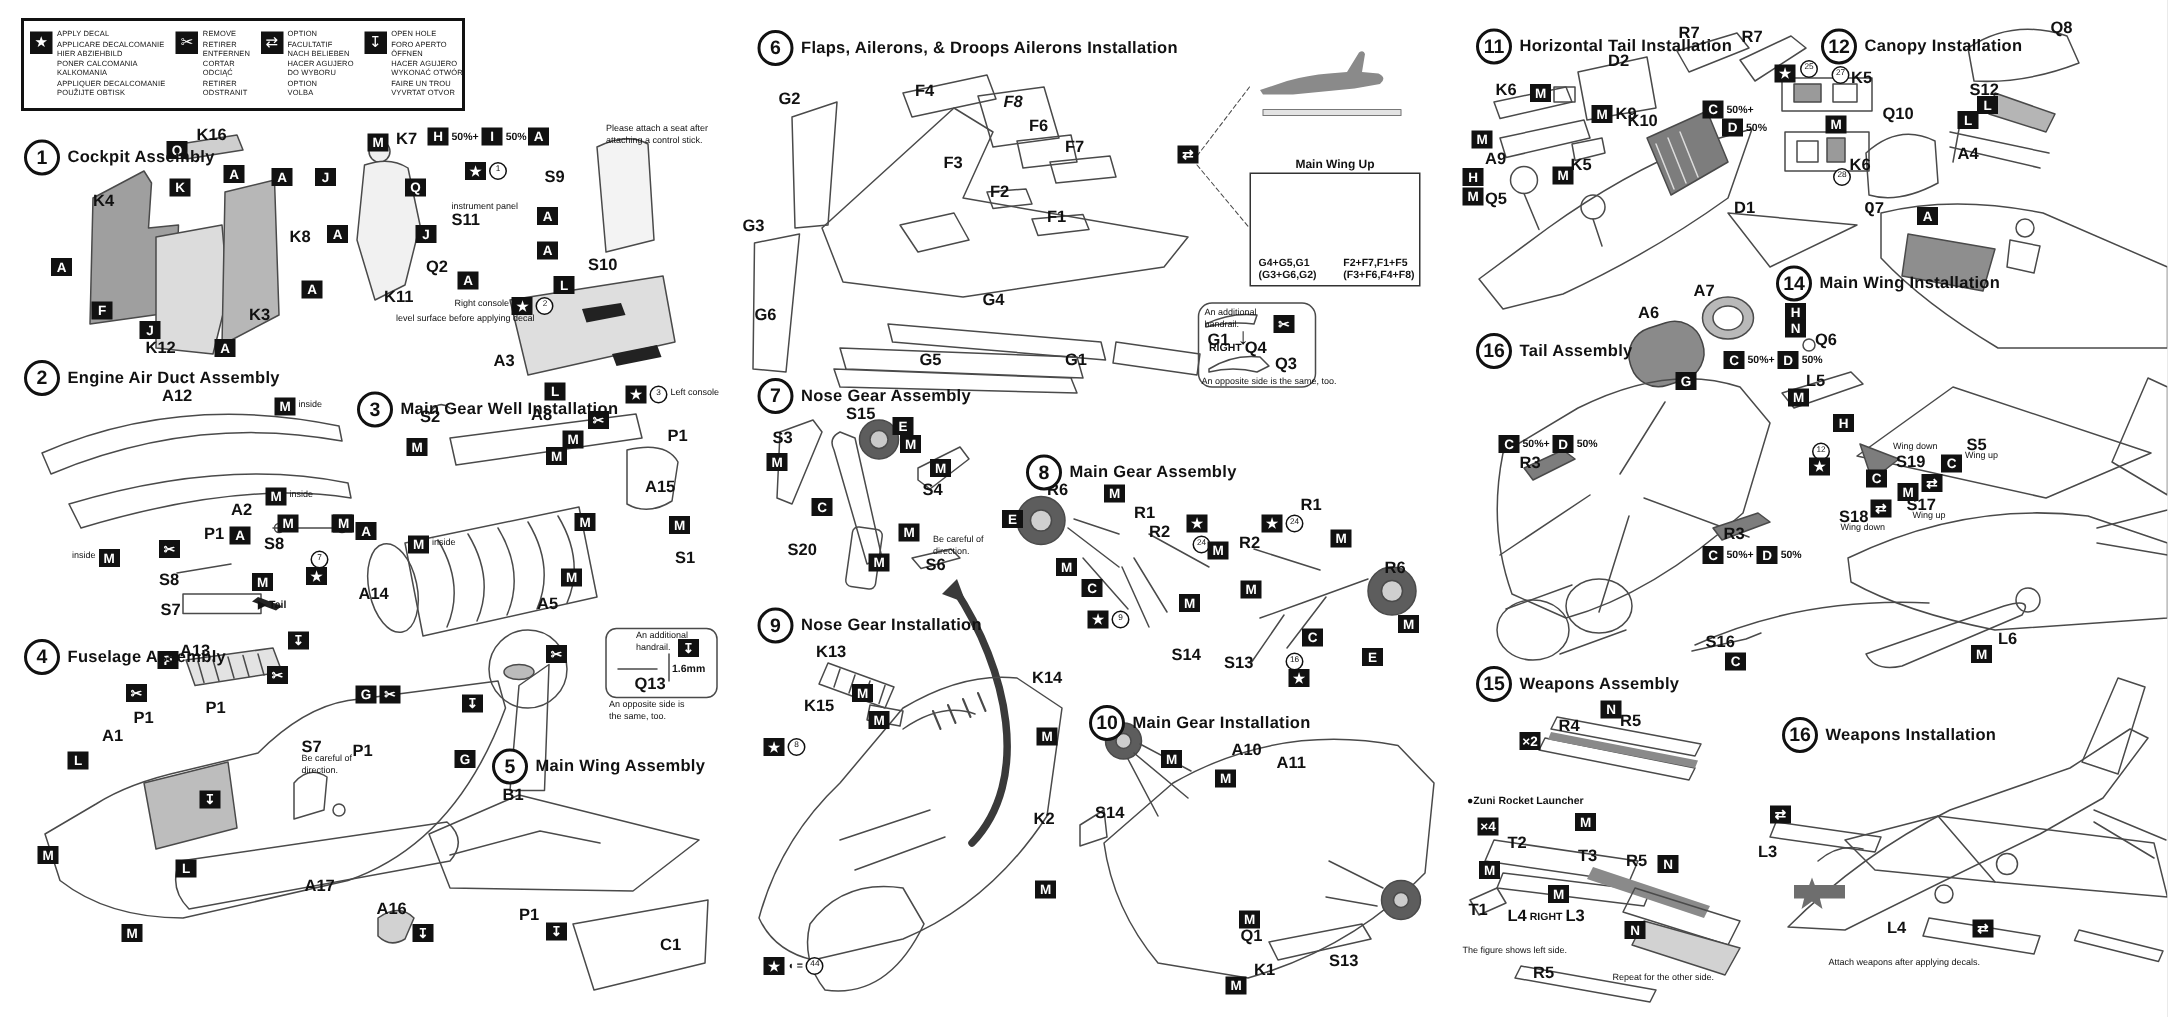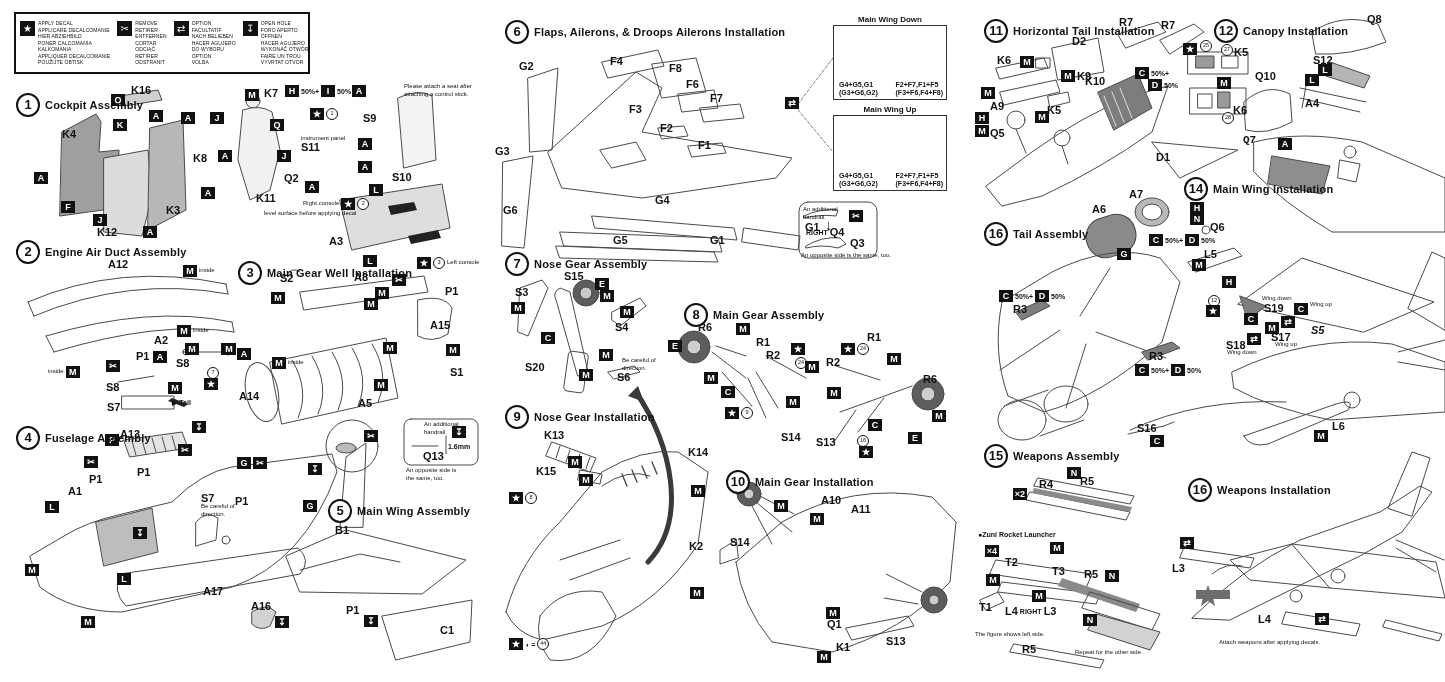--- a/index.html
+++ b/index.html
@@ -272,33 +272,20 @@
             <div>ÖFFNEN</div>
             <div>HACER AGUJERO</div>
             <div>WYKONAĆ OTWÓR</div>
             <div>FAIRE UN TROU</div>
             <div>VYVRTAT OTVOR</div>
           </div>
         </div>
       </div>
   </div>
 
-  <div class="wingbox" style="left:833px;top:25px;width:112px;height:73px">
-    <div class="wb-title">Main Wing Down</div>
-    <div class="wb-vals">
-      <div>
-        <div>G4+G5,G1</div>
-          <div>(G3+G6,G2)</div>
-      </div>
-      <div>
-        <div>F2+F7,F1+F5</div>
-          <div>(F3+F6,F4+F8)</div>
-      </div>
-    </div>
-  </div>
   <div class="wingbox" style="left:833px;top:115px;width:112px;height:74px">
     <div class="wb-title">Main Wing Up</div>
     <div class="wb-vals">
       <div>
         <div>G4+G5,G1</div>
           <div>(G3+G6,G2)</div>
       </div>
       <div>
         <div>F2+F7,F1+F5</div>
           <div>(F3+F6,F4+F8)</div>
@@ -664,21 +651,21 @@
       <div class="step-h" style="left: 505px; top: 20px;">
         <span class="step-num">6</span>
         <span class="step-title">Flaps, Ailerons, &amp; Droops Ailerons Installation</span>
       </div>
       <div class="lbl" style="left: 519px; top: 60px;">
         <span class="part">G2</span>
       </div>
       <div class="lbl" style="left: 610px; top: 55px;">
         <span class="part">F4</span>
       </div>
-      <div class="lbl" style="left: 669px; top: 62px;">
+      <div class="lbl" style="left: 669px; top: 62px; font-style: italic;">
         <span class="part">F8</span>
       </div>
       <div class="lbl" style="left: 686px; top: 78px;">
         <span class="part">F6</span>
       </div>
       <div class="lbl" style="left: 629px; top: 103px;">
         <span class="part">F3</span>
       </div>
       <div class="lbl" style="left: 710px; top: 92px;">
         <span class="part">F7</span>
@@ -974,21 +961,21 @@
         <span class="part">Q5</span>
       </div>
       <div class="lbl" style="left: 1135px; top: 67px;">
         <span class="badge">C</span>
         <span class="stext">50%+</span>
       </div>
       <div class="lbl" style="left: 1148px; top: 79px;">
         <span class="badge">D</span>
         <span class="stext">50%</span>
       </div>
-      <div class="lbl" style="left: 1156px; top: 151px;">
+      <div class="lbl" style="left: 1156px; top: 133px;">
         <span class="part">D1</span>
       </div>
       <div class="lbl" style="left: 1183px; top: 43px;">
         <span class="badge ic">★</span>
       </div>
       <div class="lbl" style="left: 1200px; top: 40px;">
         <span class="circ">25</span>
       </div>
       <div class="lbl" style="left: 1221px; top: 44px;">
         <span class="circ">27</span>
@@ -1115,21 +1102,21 @@
       </div>
       <div class="lbl" style="left: 1264px; top: 302px;">
         <span class="part">S19</span>
       </div>
       <div class="lbl" style="left: 1294px; top: 303px;">
         <span class="badge">C</span>
       </div>
       <div class="lbl" style="left: 1310px; top: 301px;">
         <span class="note">Wing up</span>
       </div>
-      <div class="lbl" style="left: 1311px; top: 324px; font-style: italic;">
+      <div class="lbl" style="left: 1311px; top: 291px;">
         <span class="part">S5</span>
       </div>
       <div class="lbl" style="left: 1244px; top: 313px;">
         <span class="badge">C</span>
       </div>
       <div class="lbl" style="left: 1281px; top: 316px;">
         <span class="badge ic">⇄</span>
       </div>
       <div class="lbl" style="left: 1265px; top: 322px;">
         <span class="badge">M</span>

